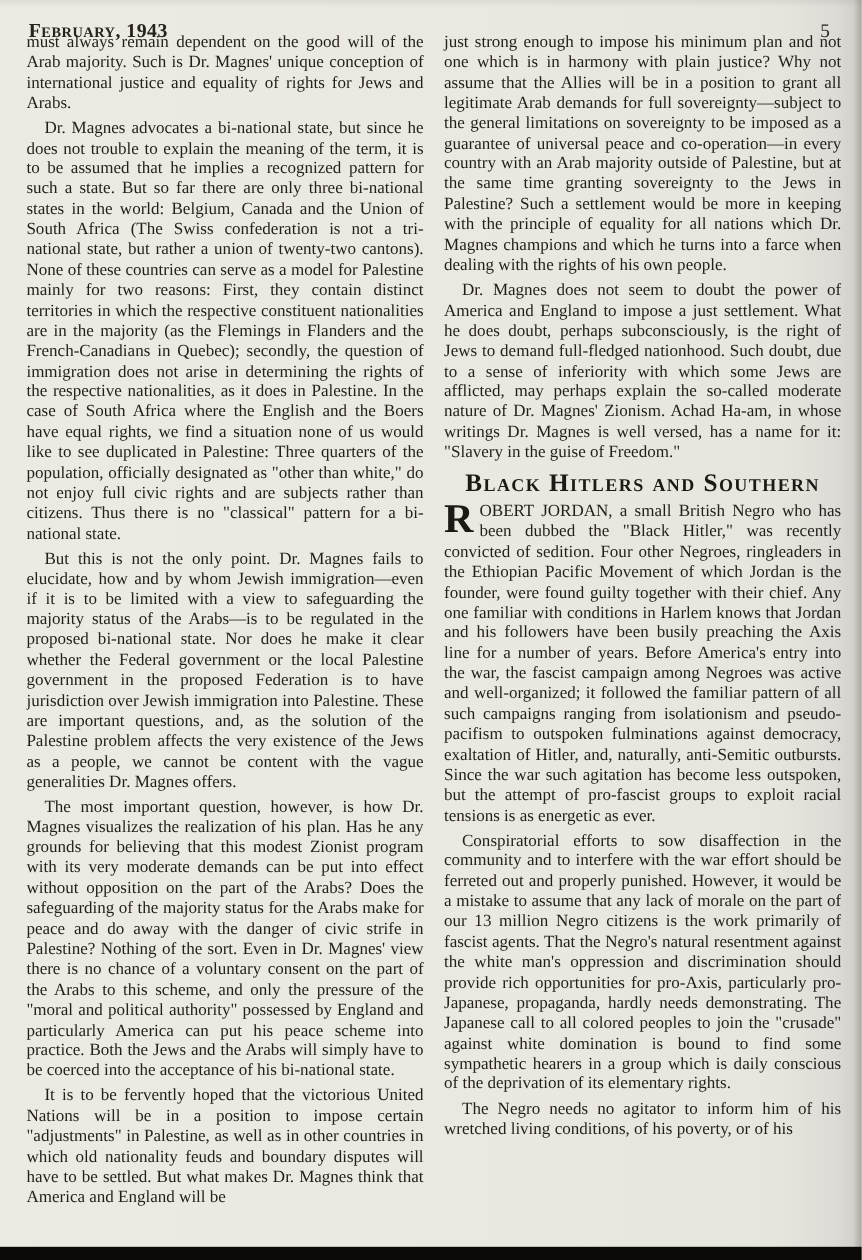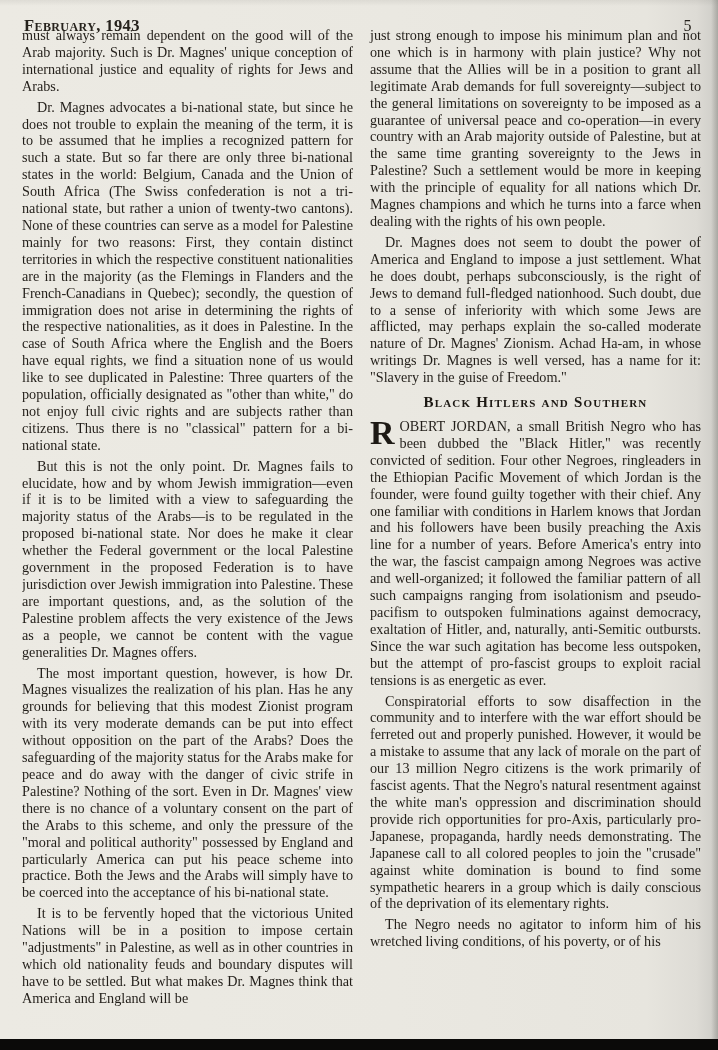--- a/index.html
+++ b/index.html
@@ -39,21 +39,21 @@
     text-align: justify;
     color: #221e19;
   }
   .para { margin: 0 0 4px 0; }
   .para.indent { text-indent: 15px; }
   .it { }
   .heading {
     text-align: center;
     font-variant: small-caps;
     font-weight: bold;
-    font-size: 15px;
+    font-size: 21px;
     line-height: 19px;
     letter-spacing: 1.2px;
     margin: 7px 0 6px 0;
     color: #1d1914;
   }
   .dropcap {
     float: left;
     font-size: 34px;
     line-height: 28px;
     padding: 1px 5px 0 0;

